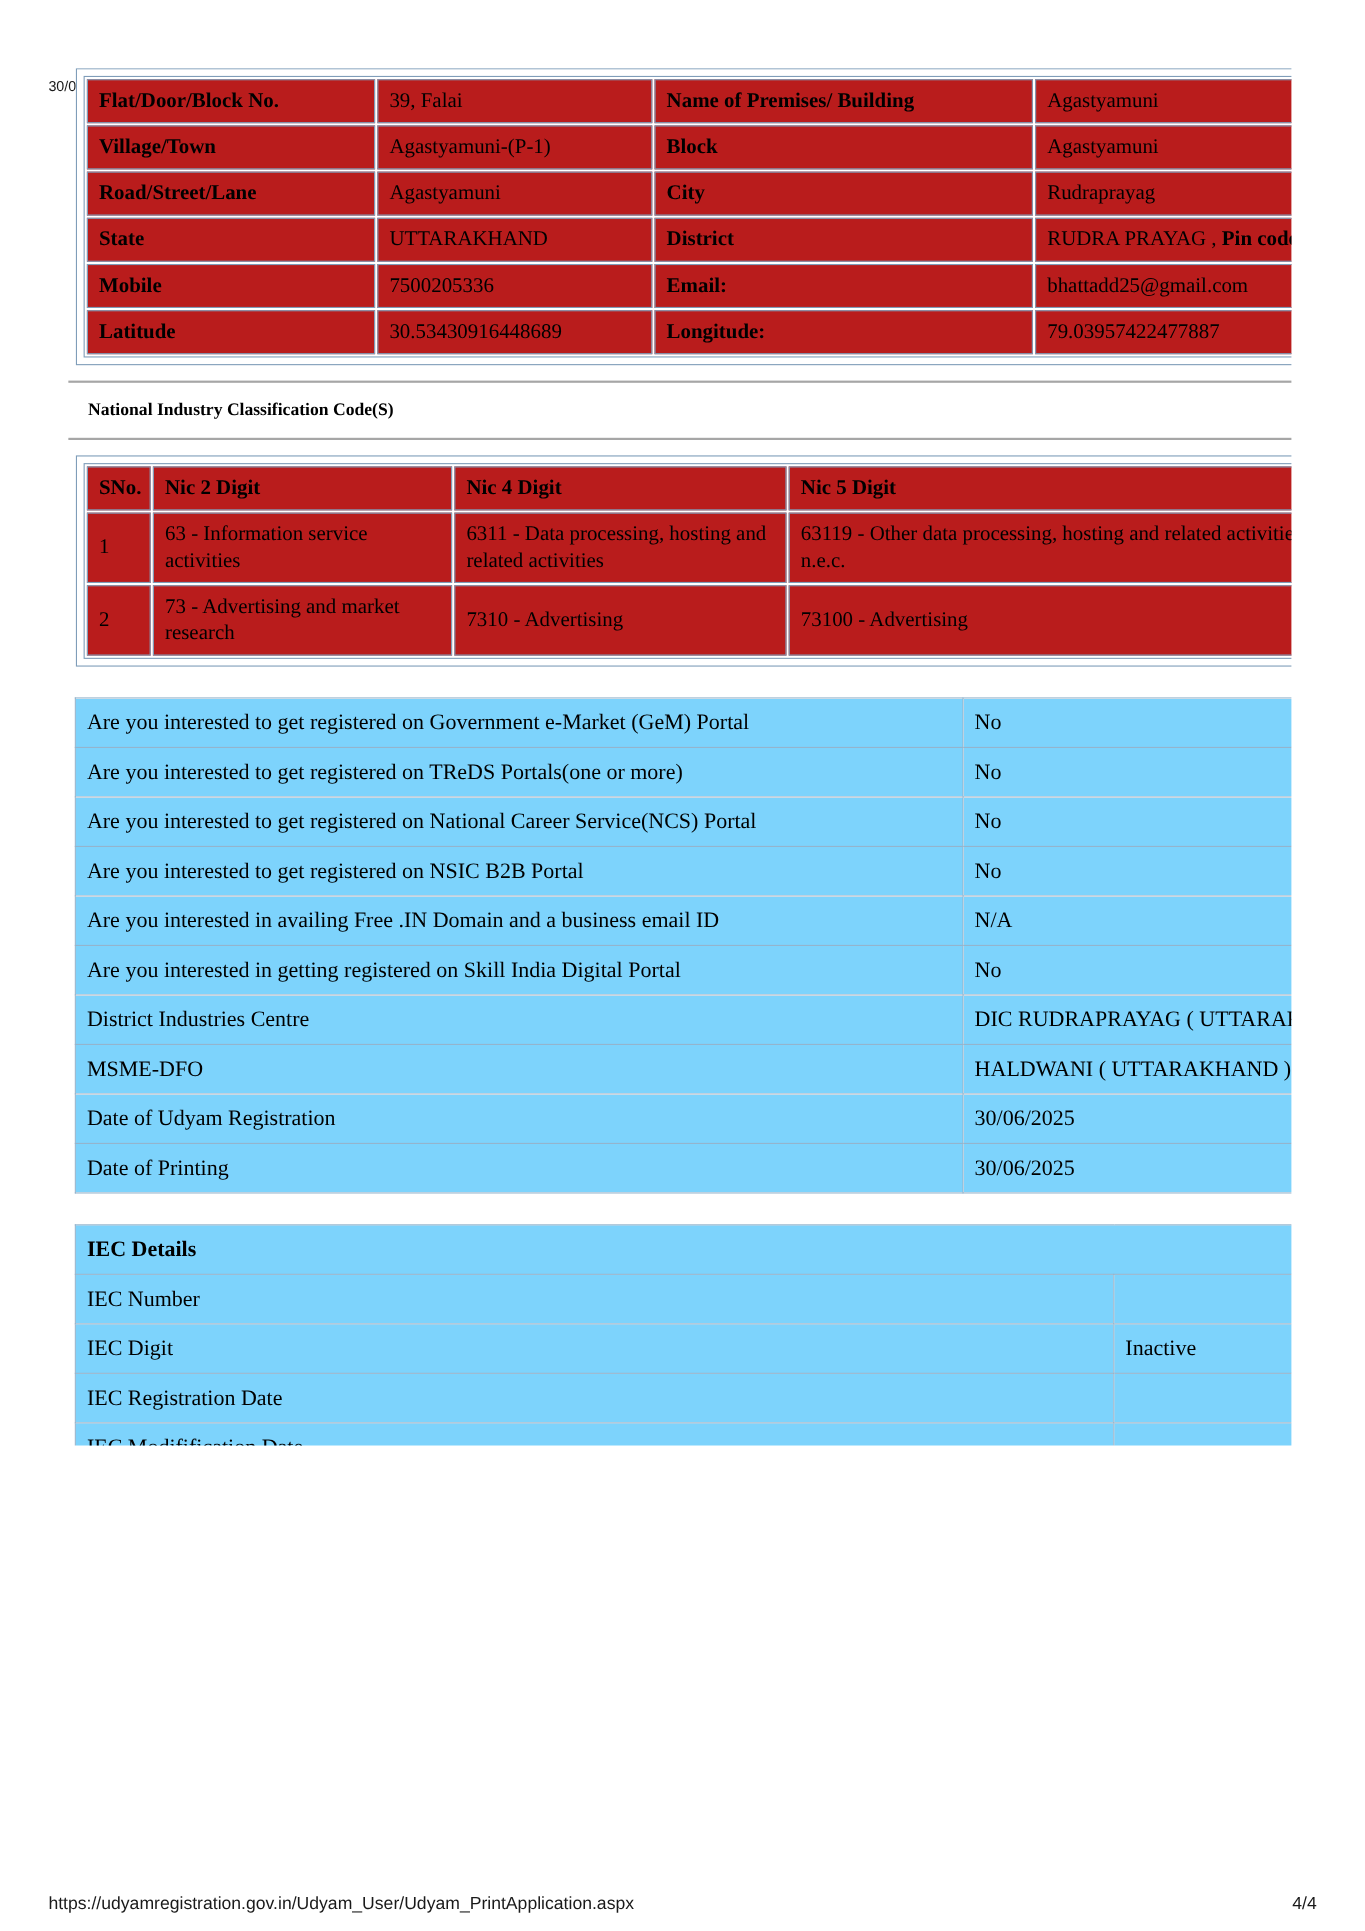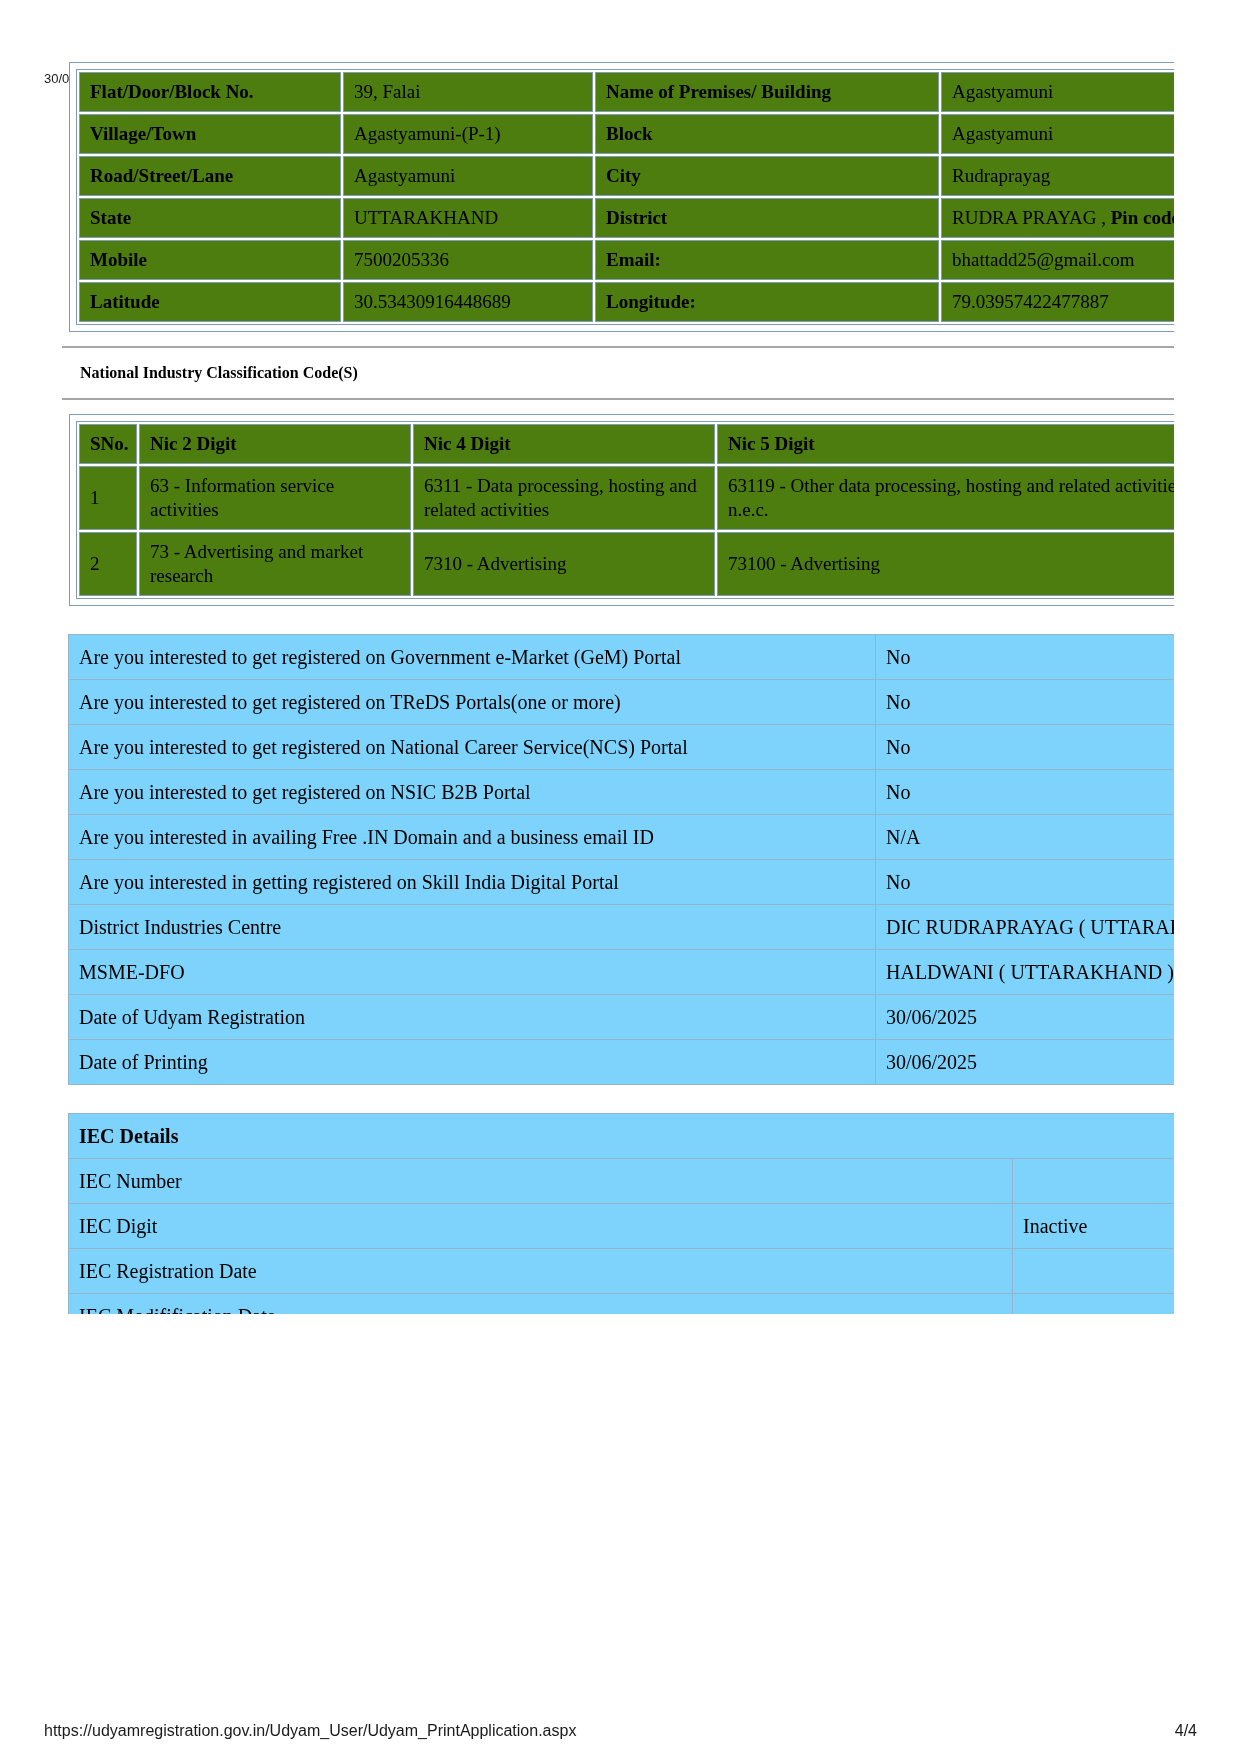--- a/index.html
+++ b/index.html
@@ -26,21 +26,21 @@
   .wrapper-box{
     display:inline-block;border:1px solid var(--grid-border);
     padding:6px;margin:0 0 0 7px;vertical-align:top;background:#fff;
   }
   table.grid{
     border-collapse:separate;border-spacing:2px;border:1px solid var(--grid-border);
     table-layout:fixed;
   }
   table.grid td,table.grid th{
     border:1px solid var(--grid-border);padding:7px 10px;font-size:19px;
-    line-height:24px;vertical-align:middle;text-align:left;background:#4d7c0f;
+    line-height:24px;vertical-align:middle;text-align:left;background:#b91c1c;
     overflow:hidden;
   }
   table.address{width:1254px;}
   table.address td{white-space:nowrap;}
   td.lbl{font-weight:bold;}
   table.nic{width:1145px;}
   table.nic th{font-weight:bold;white-space:nowrap;}
   td.sno{text-align:center;}
   b.pin{font-weight:bold;}
   hr.rule{

